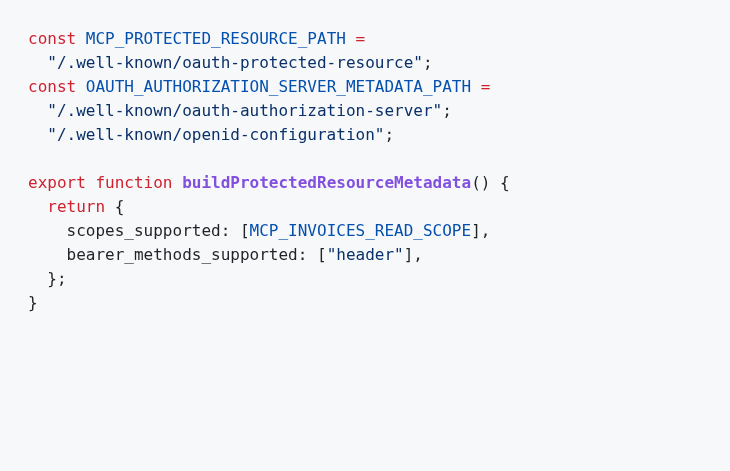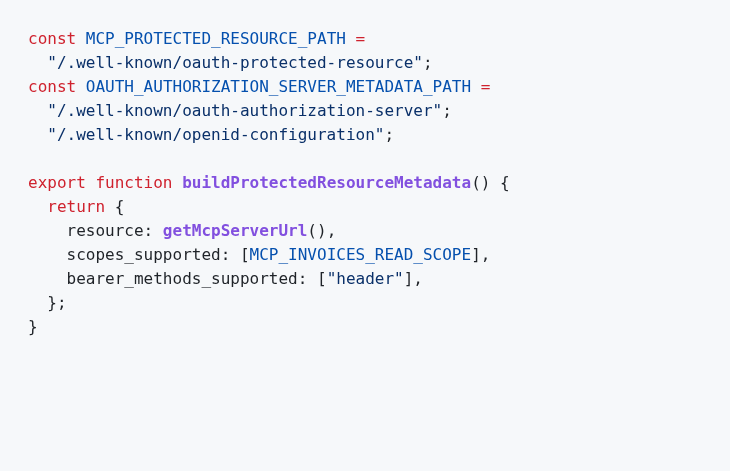--- a/index.html
+++ b/index.html
@@ -31,18 +31,17 @@
 
 <div class="code-block">
     <div class="code-line"><span class="tok-keyword">const</span><span class="tok-plain"> </span><span class="tok-constant">MCP_PROTECTED_RESOURCE_PATH</span><span class="tok-plain"> </span><span class="tok-keyword">=</span></div>
     <div class="code-line"><span class="tok-plain">  </span><span class="tok-string">"/.well-known/oauth-protected-resource"</span><span class="tok-plain">;</span></div>
     <div class="code-line"><span class="tok-keyword">const</span><span class="tok-plain"> </span><span class="tok-constant">OAUTH_AUTHORIZATION_SERVER_METADATA_PATH</span><span class="tok-plain"> </span><span class="tok-keyword">=</span></div>
     <div class="code-line"><span class="tok-plain">  </span><span class="tok-string">"/.well-known/oauth-authorization-server"</span><span class="tok-plain">;</span></div>
     <div class="code-line"><span class="tok-plain">  </span><span class="tok-string">"/.well-known/openid-configuration"</span><span class="tok-plain">;</span></div>
     <div class="code-line"></div>
     <div class="code-line"><span class="tok-keyword">export</span><span class="tok-plain"> </span><span class="tok-keyword">function</span><span class="tok-plain"> </span><span class="tok-function">buildProtectedResourceMetadata</span><span class="tok-plain">() {</span></div>
     <div class="code-line"><span class="tok-plain">  </span><span class="tok-keyword">return</span><span class="tok-plain"> {</span></div>
-    <div class="code-line"><span class="tok-plain">    resource: </span><span class="tok-function">getMcpServerUrl</span><span class="tok-plain">(),</span></div>
     <div class="code-line"><span class="tok-plain">    scopes_supported: [</span><span class="tok-constant">MCP_INVOICES_READ_SCOPE</span><span class="tok-plain">],</span></div>
     <div class="code-line"><span class="tok-plain">    bearer_methods_supported: [</span><span class="tok-string">"header"</span><span class="tok-plain">],</span></div>
     <div class="code-line"><span class="tok-plain">  };</span></div>
     <div class="code-line"><span class="tok-plain">}</span></div>
   </div>
 
 </body></html>

